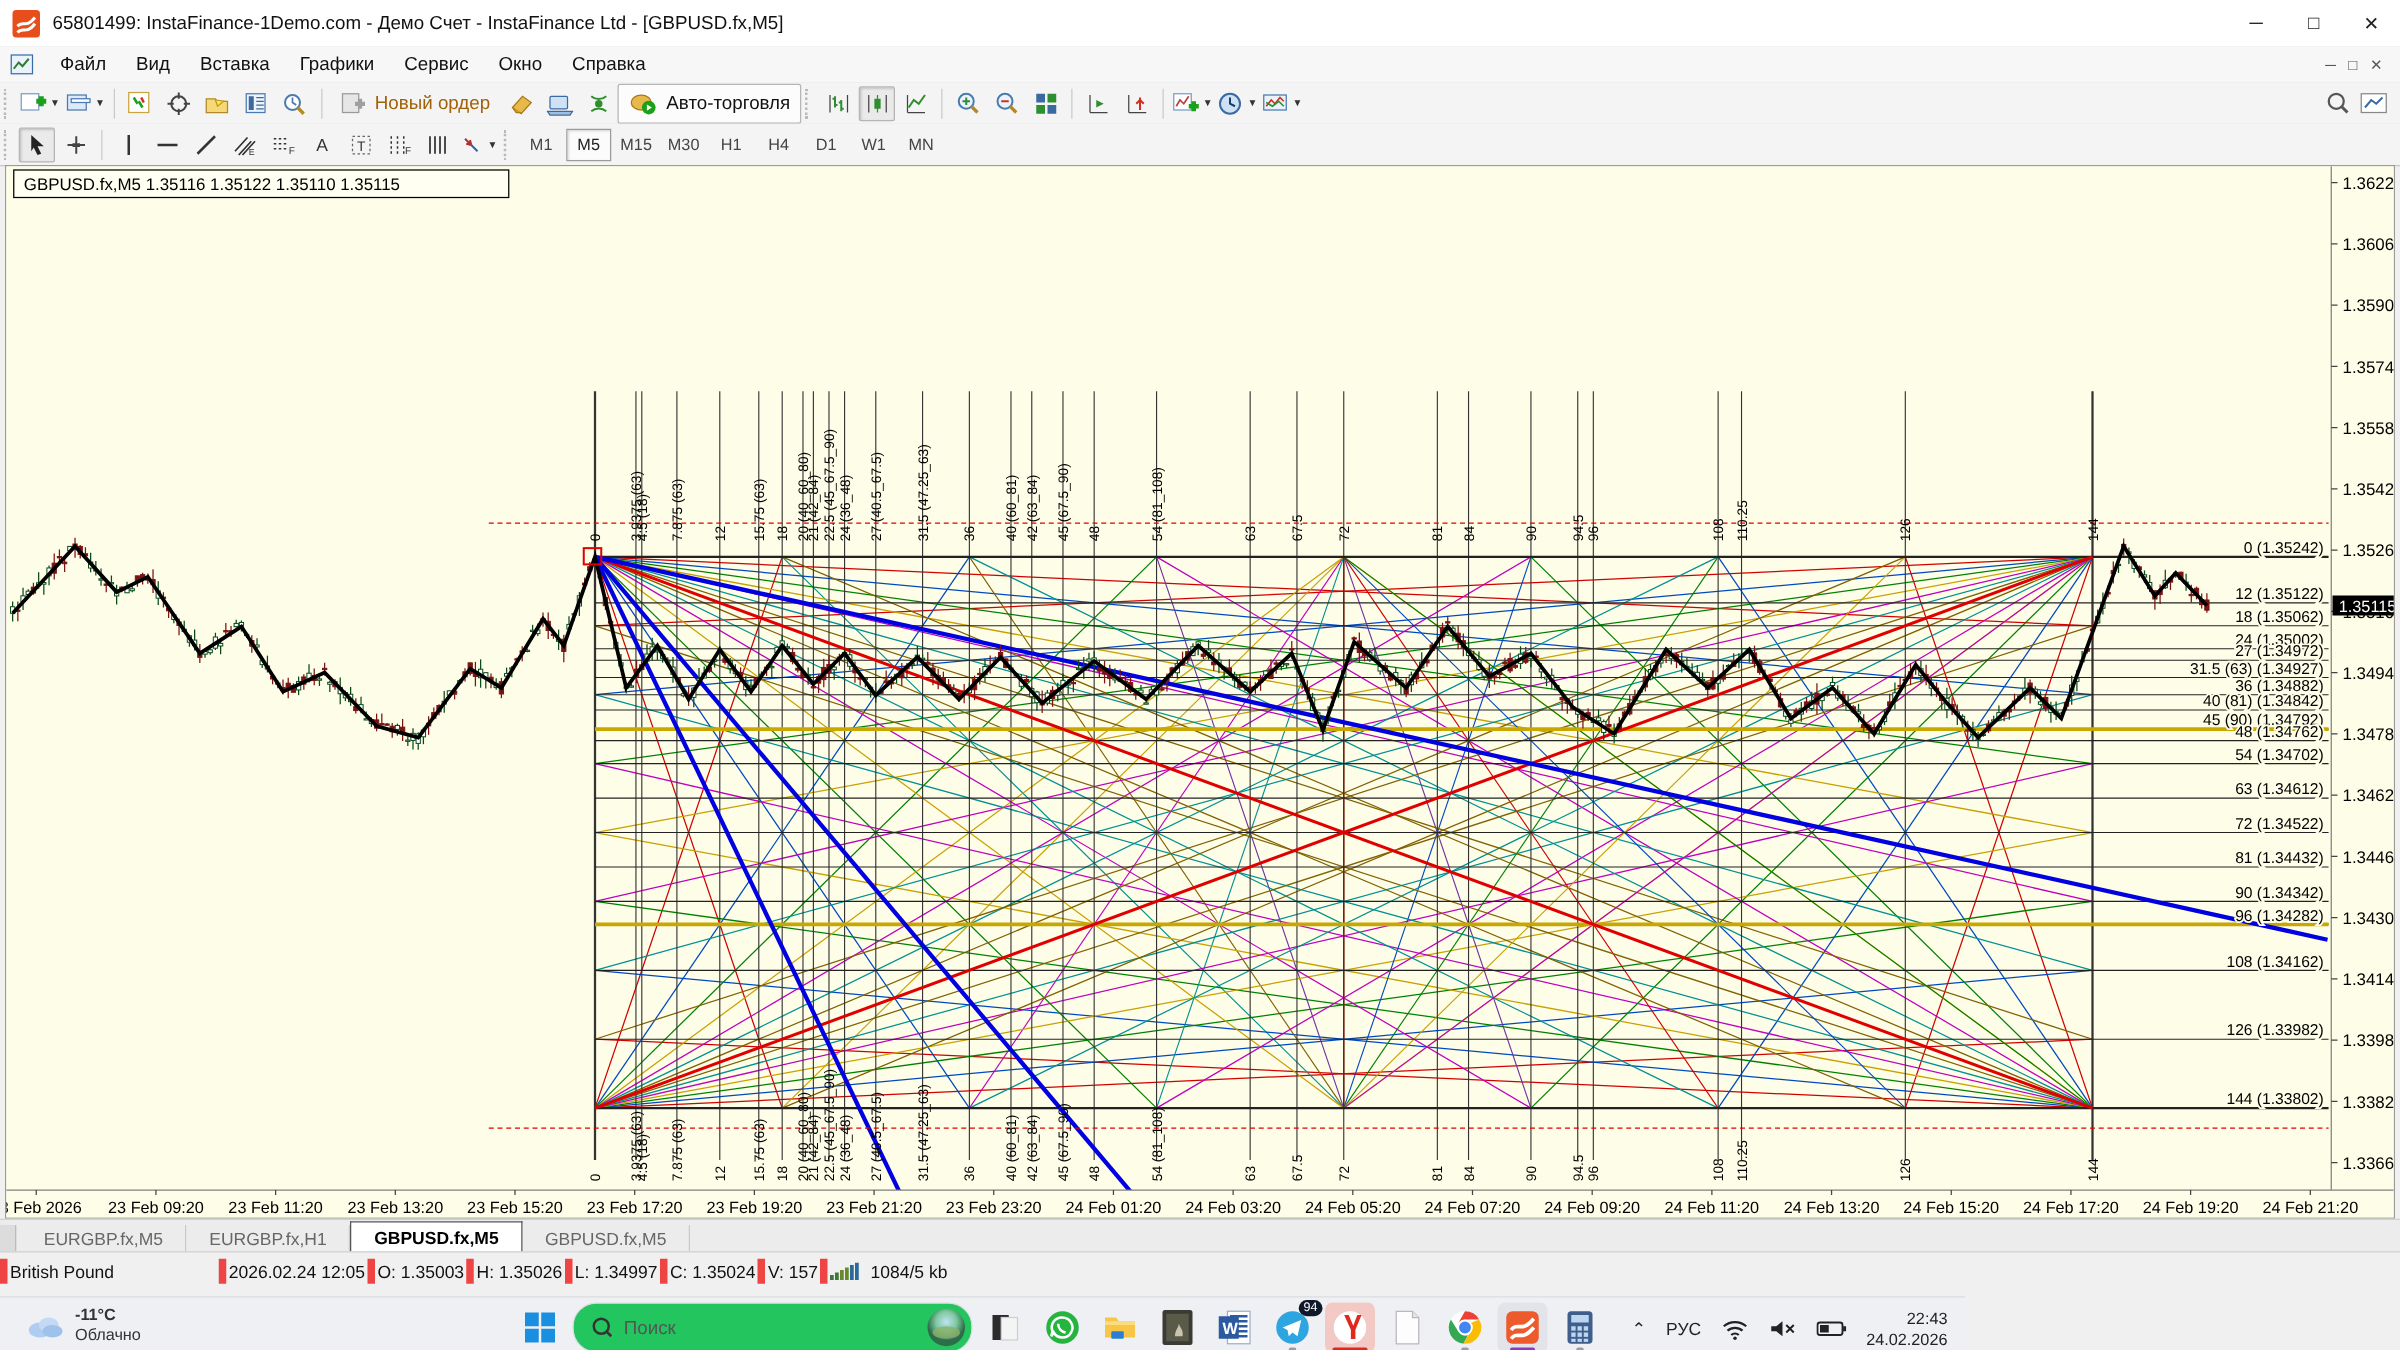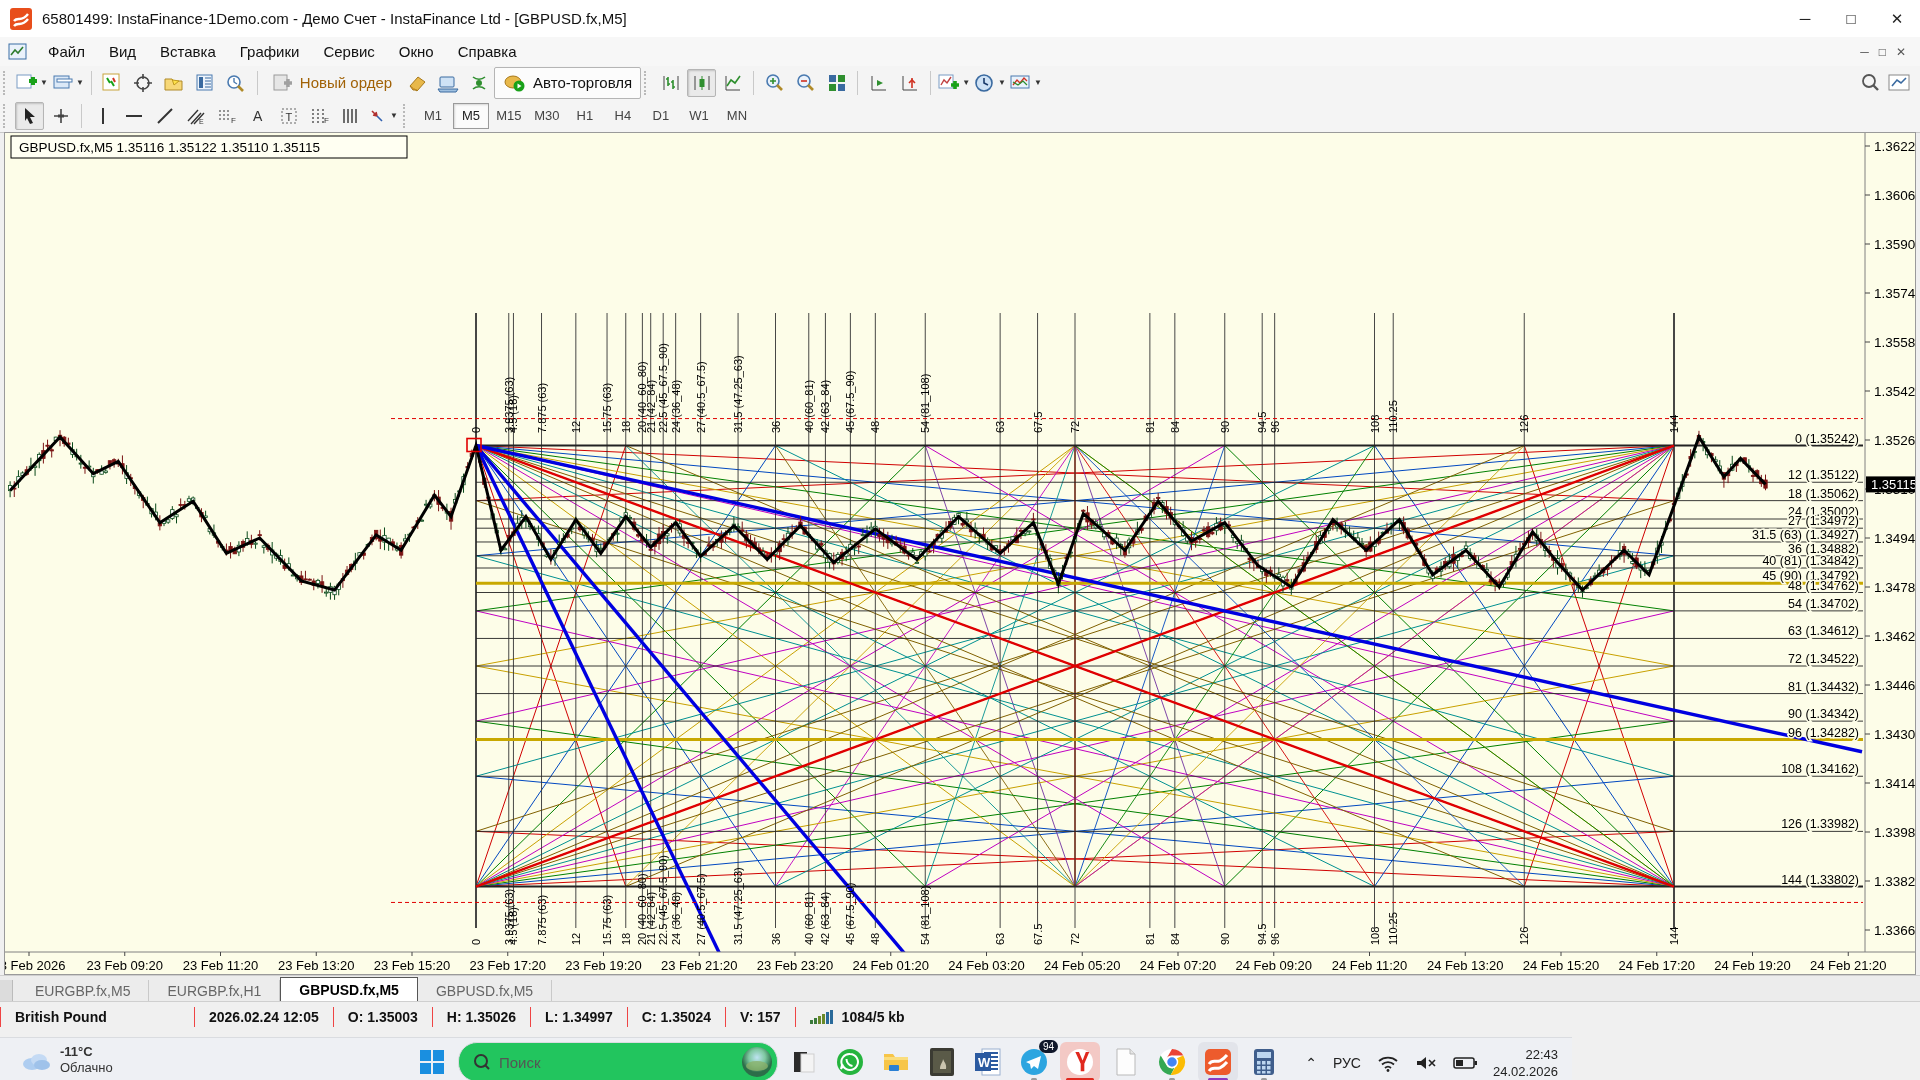--- a/index.html
+++ b/index.html
@@ -34,21 +34,21 @@
   #chart-wrap{position:absolute;left:4px;top:132px;width:1912px;height:843px;background:#fdfde8;border:1px solid #9a9a9a;box-sizing:border-box;}
   #chart-svg{position:absolute;left:0;top:0;}
   
   #tabbar{position:absolute;left:0;top:975px;width:1920px;height:26px;background:#ececec;border-top:1px solid #cfcfcf;display:flex;align-items:flex-end;}
   .chart-tab{height:22px;display:flex;align-items:center;padding:0 18px;font-size:14px;color:#666;border-right:1px solid #c9c9c9;}
   .chart-tab.active{background:#ffffff;border:1px solid #555;border-bottom:none;color:#000;font-weight:bold;height:24px;}
   #tab-grip{width:12px;height:22px;background:#dcdcdc;border-right:1px solid #bbb;margin-right:4px;}
   
   #statusbar{position:absolute;left:0;top:1001px;width:1920px;height:30px;background:#f0f0f0;border-top:1px solid #cfcfcf;display:flex;align-items:center;font-size:14px;color:#111;}
   #status-help{padding-left:10px;flex:1 1 auto;}
-  .status-seg{padding:0 14px;height:20px;display:flex;align-items:center;border-left:1px solid #ef4444;white-space:nowrap;font-weight:bold;}
+  .status-seg{padding:0 2px;height:20px;display:flex;align-items:center;border-left:6px solid #ef4444;white-space:nowrap;}
   
   #taskbar{position:absolute;left:0;top:1037px;width:1572px;height:49px;background:#eef0f4;border-top:1px solid #dadce0;}
   #weather{position:absolute;left:18px;top:6px;display:flex;align-items:center;gap:8px;}
   #weather-text{font-size:13px;color:#333;line-height:16px;}
   #task-center{position:absolute;left:412px;top:4px;display:flex;align-items:center;gap:6px;}
   .task-icon{width:40px;height:40px;display:flex;align-items:center;justify-content:center;border-radius:6px;position:relative;}
   .task-icon .dot{position:absolute;bottom:1px;left:17px;width:6px;height:3px;border-radius:2px;background:#9b9b9b;}
   .task-icon .bar-red{position:absolute;bottom:1px;left:6px;width:28px;height:3px;border-radius:2px;background:#e0281e;}
   .task-icon .bar-purple{position:absolute;bottom:1px;left:10px;width:20px;height:3px;border-radius:2px;background:#8b3ac0;}
   .task-icon.hl-red{background:#f3c9c5;}

